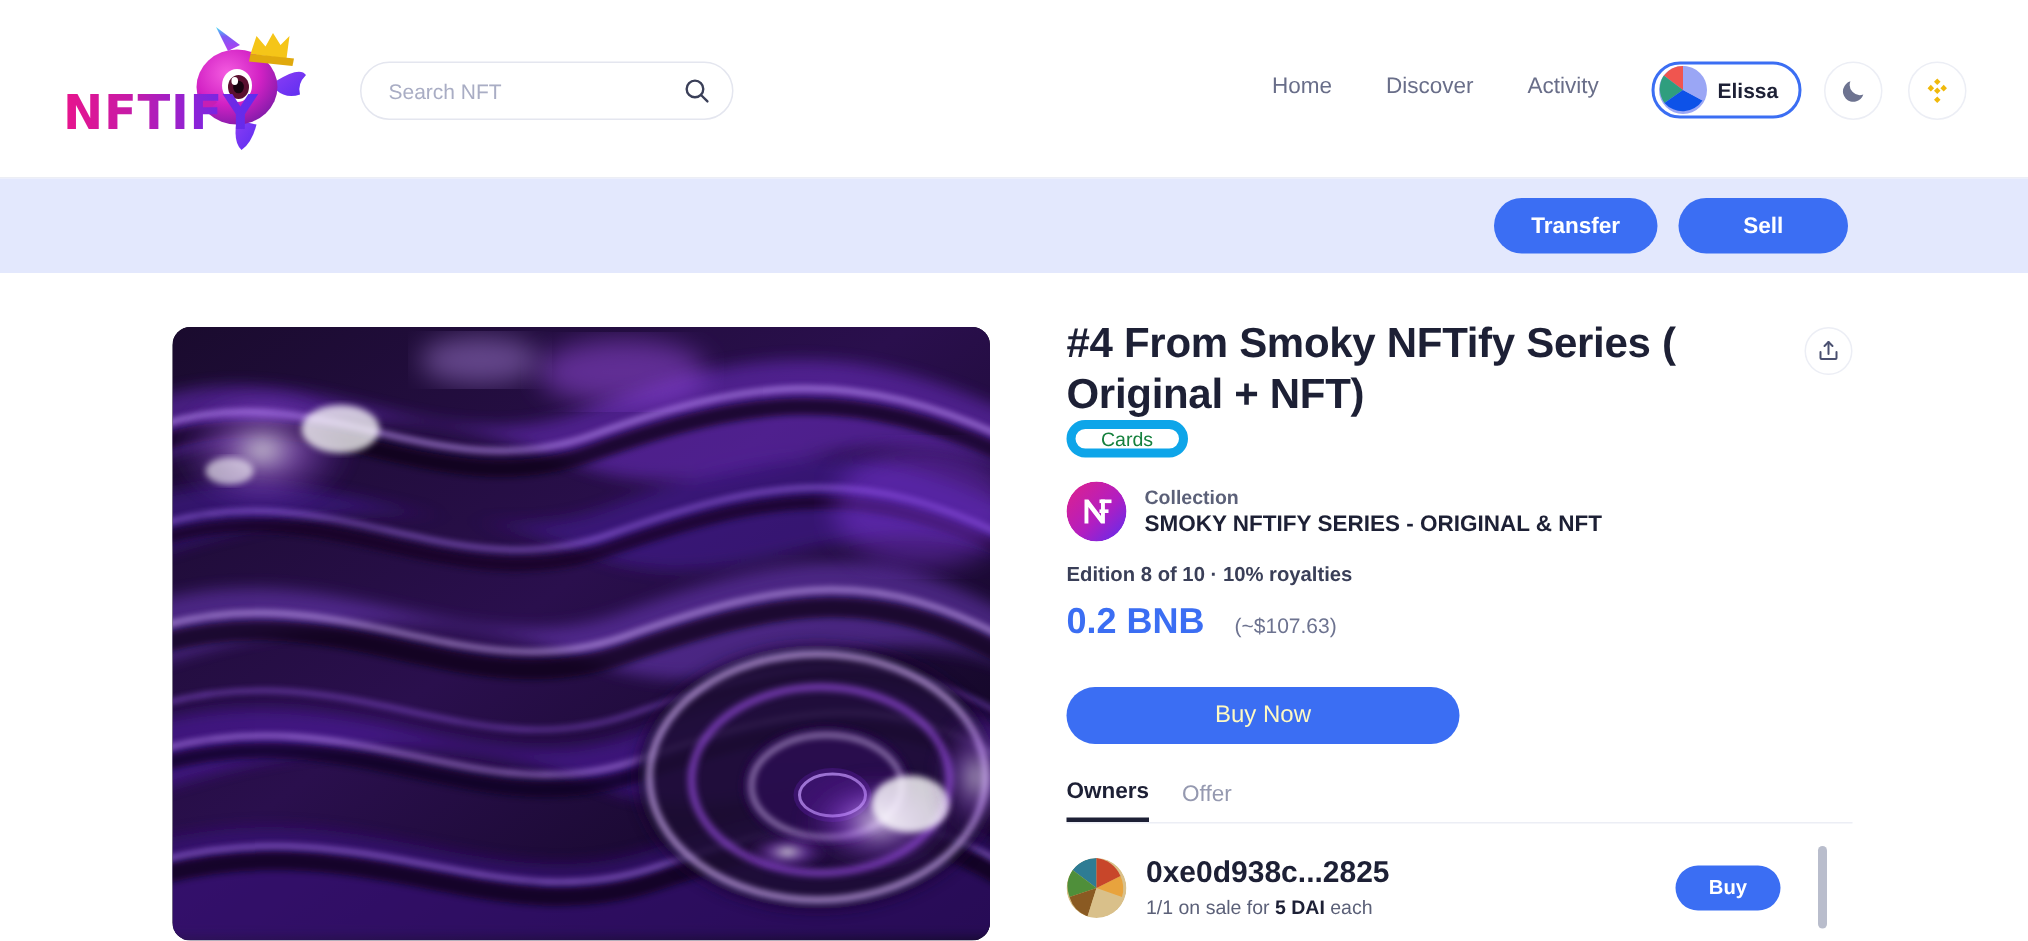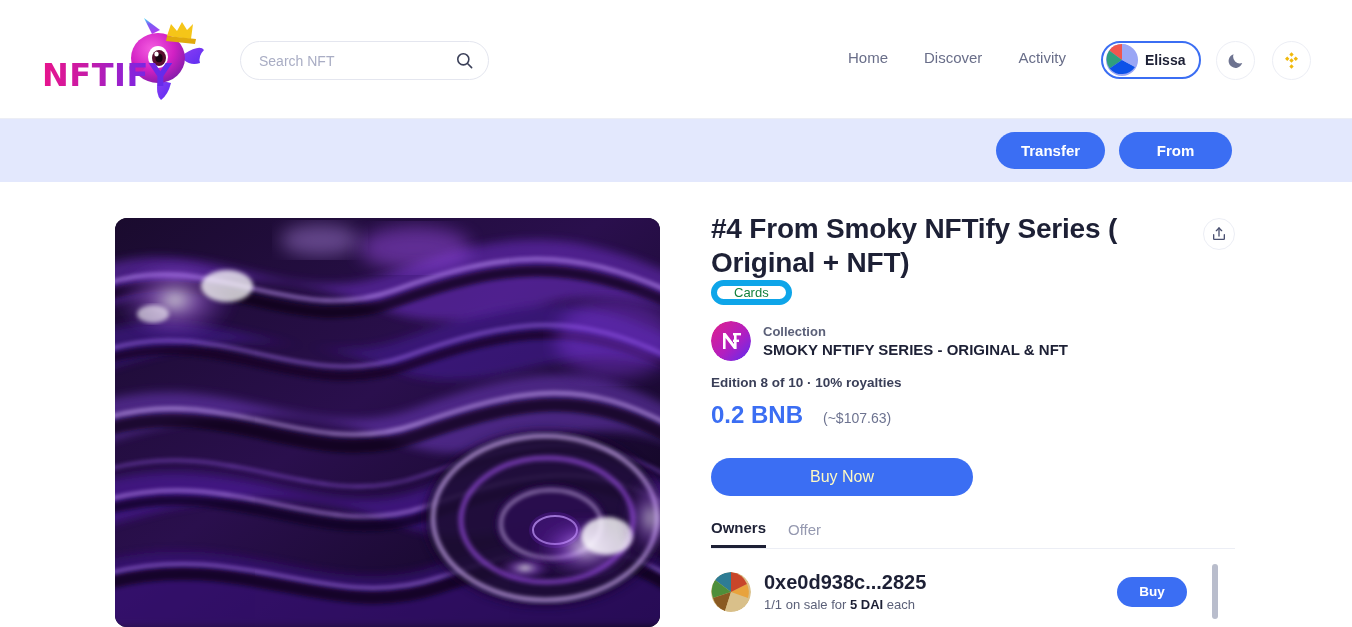--- a/index.html
+++ b/index.html
@@ -251,21 +251,21 @@
         <path d="M16.9 7.5l2.5 2.5-2.5 2.5-2.5-2.5 2.5-2.5z"></path>
         <path d="M7.1 7.5l2.5 2.5-2.5 2.5-2.5-2.5 2.5-2.5z"></path>
         <path d="M12 9.5l2.5 2.5L12 14.5 9.5 12 12 9.5z"></path>
         <path d="M12 16.4l2.5 2.5L12 21.4l-2.5-2.5 2.5-2.5z"></path>
       </svg>
     </div>
   </div>
 
   <div class="action-bar">
     <button class="btn-pill btn-transfer">Transfer</button>
-    <button class="btn-pill btn-sell">From</button>
+    <button class="btn-pill btn-sell">Sell</button>
   </div>
 
   <div class="main">
 
     <div class="art">
       <svg viewBox="0 0 545 409" preserveAspectRatio="none">
         <defs>
           <linearGradient id="bg1" x1="0" y1="0" x2="1" y2="1">
             <stop offset="0%" stop-color="#1a0b2e"></stop>
             <stop offset="45%" stop-color="#2a0f4d"></stop>

